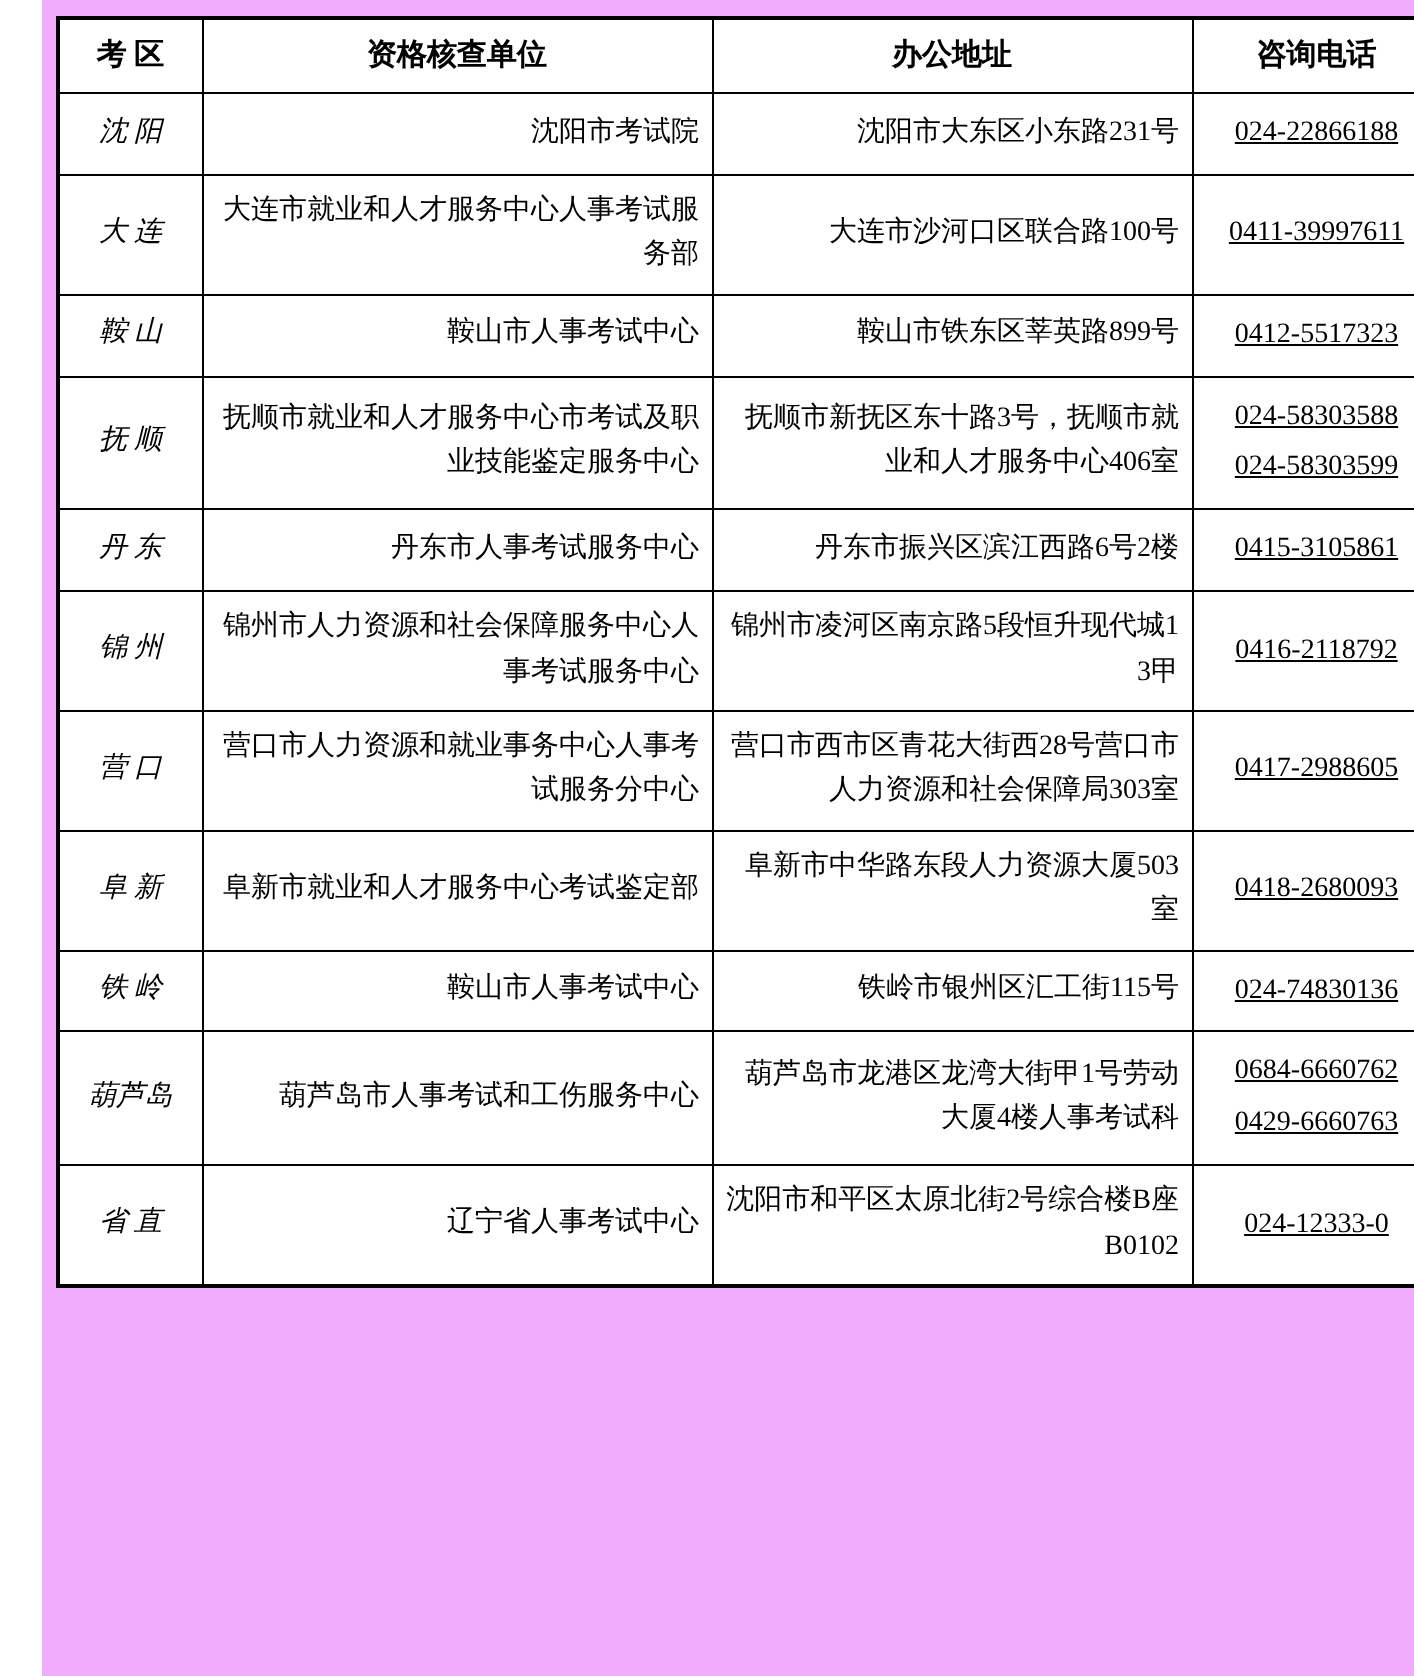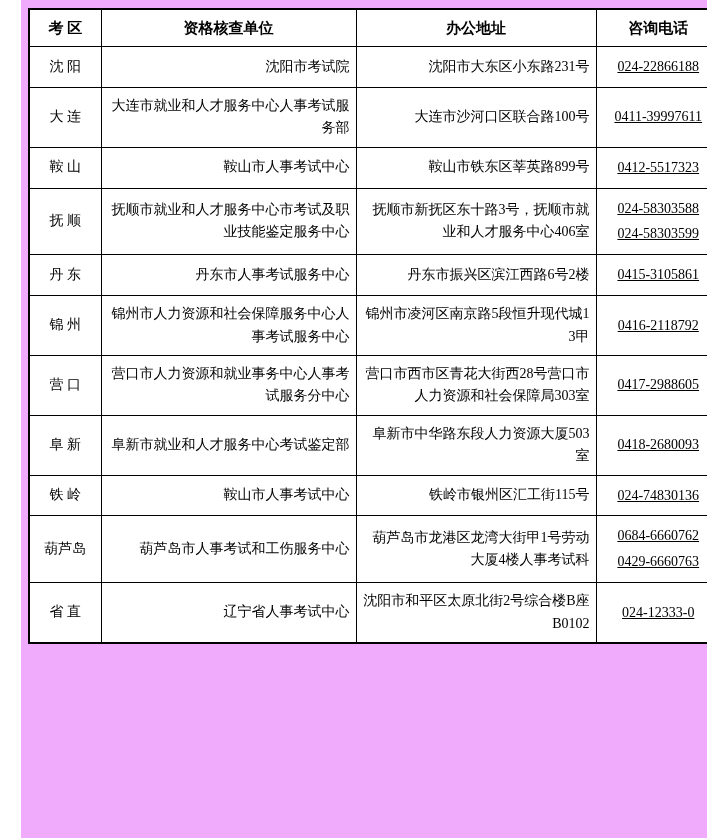--- a/index.html
+++ b/index.html
@@ -42,20 +42,21 @@
     height: 22px;
     padding: 6px 4px;
   }
   col.col-region  { width: 72px;  }
   col.col-unit    { width: 255px; }
   col.col-address { width: 240px; }
   col.col-phone   { width: 125px; }
   td.region-cell {
     text-align: center;
     white-space: nowrap;
+    font-style: italic;
   }
   td.unit-cell,
   td.address-cell {
     text-align: right;
   }
   td.phone-cell {
     text-align: center;
     font-size: 13px;
     padding: 4px 2px;
   }

